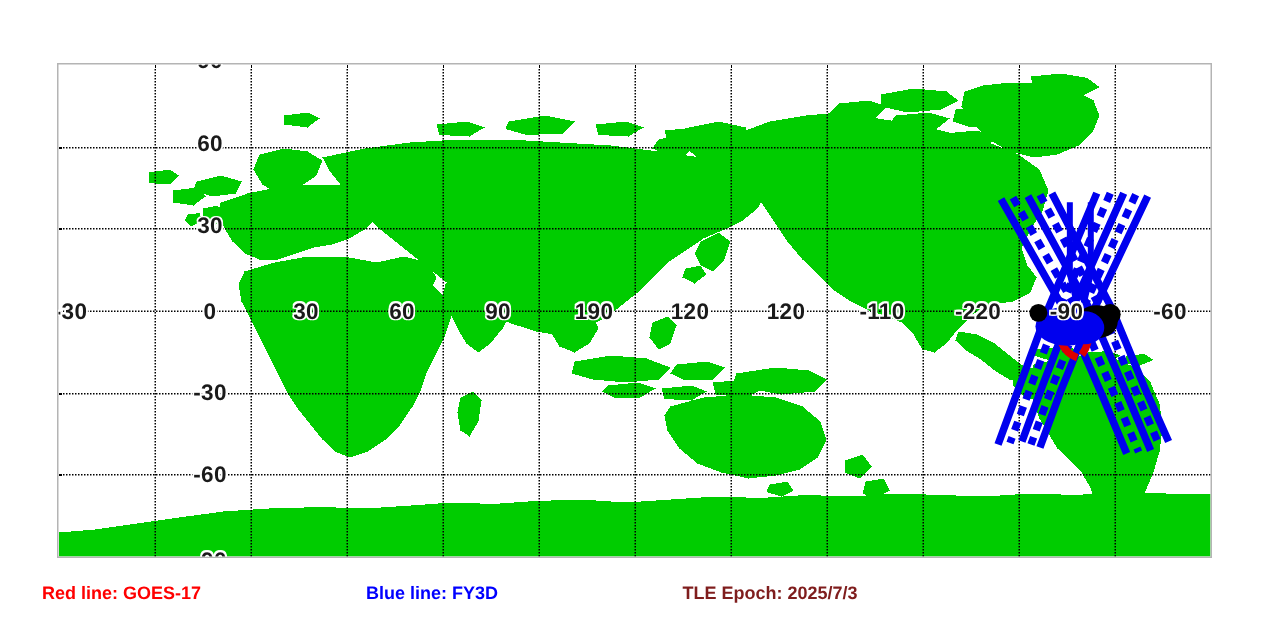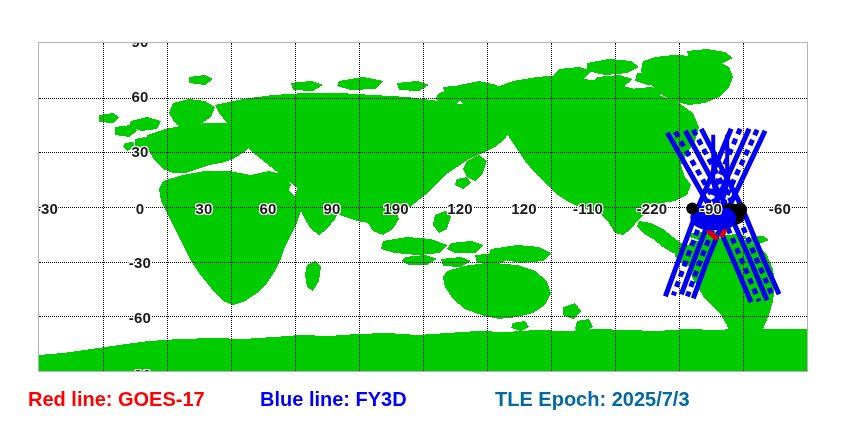--- a/index.html
+++ b/index.html
@@ -30,25 +30,25 @@
       1px 1px 0 #fff,-1px -1px 0 #fff,1px -1px 0 #fff,-1px 1px 0 #fff;
     transform:translate(-50%,-50%);
   }
 
   
   #sat-overlay{position:absolute;inset:0;pointer-events:none;}
 
   
   #legend{position:absolute;left:0;top:388px;width:850px;height:30px;}
   .legend-item{
-    position:absolute;font-size:20px;font-weight:bold;
+    position:absolute;font-size:12px;font-weight:bold;
     font-family:"Liberation Sans",sans-serif;white-space:nowrap;top:0;
   }
   #legend-red{left:28px;}
-  #legend-blue{left:260px;}
+  #legend-blue{left:244px;}
   #legend-epoch{left:455px;}
 </style>
 </head>
 <body>
 
 <div id="root">
 
   <div id="map-frame">
 
     <div id="map-clip">
@@ -236,16 +236,16 @@
     <div class="axis-label" style="left:101px;top:108px;">30</div>
     <div class="axis-label" style="left:101px;top:165px;">0</div>
     <div class="axis-label" style="left:101px;top:219px;">-30</div>
     <div class="axis-label" style="left:101px;top:274px;">-60</div>
     <div class="axis-label" style="left:101px;top:331px;">-90</div>
   </div>
 
   <div id="legend">
     <span id="legend-red" class="legend-item" style="color:#ff0000;">Red line: GOES-17</span>
     <span id="legend-blue" class="legend-item" style="color:#0000ff;">Blue line: FY3D</span>
-    <span id="legend-epoch" class="legend-item" style="color:#0369a1;margin-left:40px;">TLE Epoch: 2025/7/3</span>
+    <span id="legend-epoch" class="legend-item" style="color:#7f1d1d;">TLE Epoch: 2025/7/3</span>
   </div>
 
 </div>
 
 </body></html>

